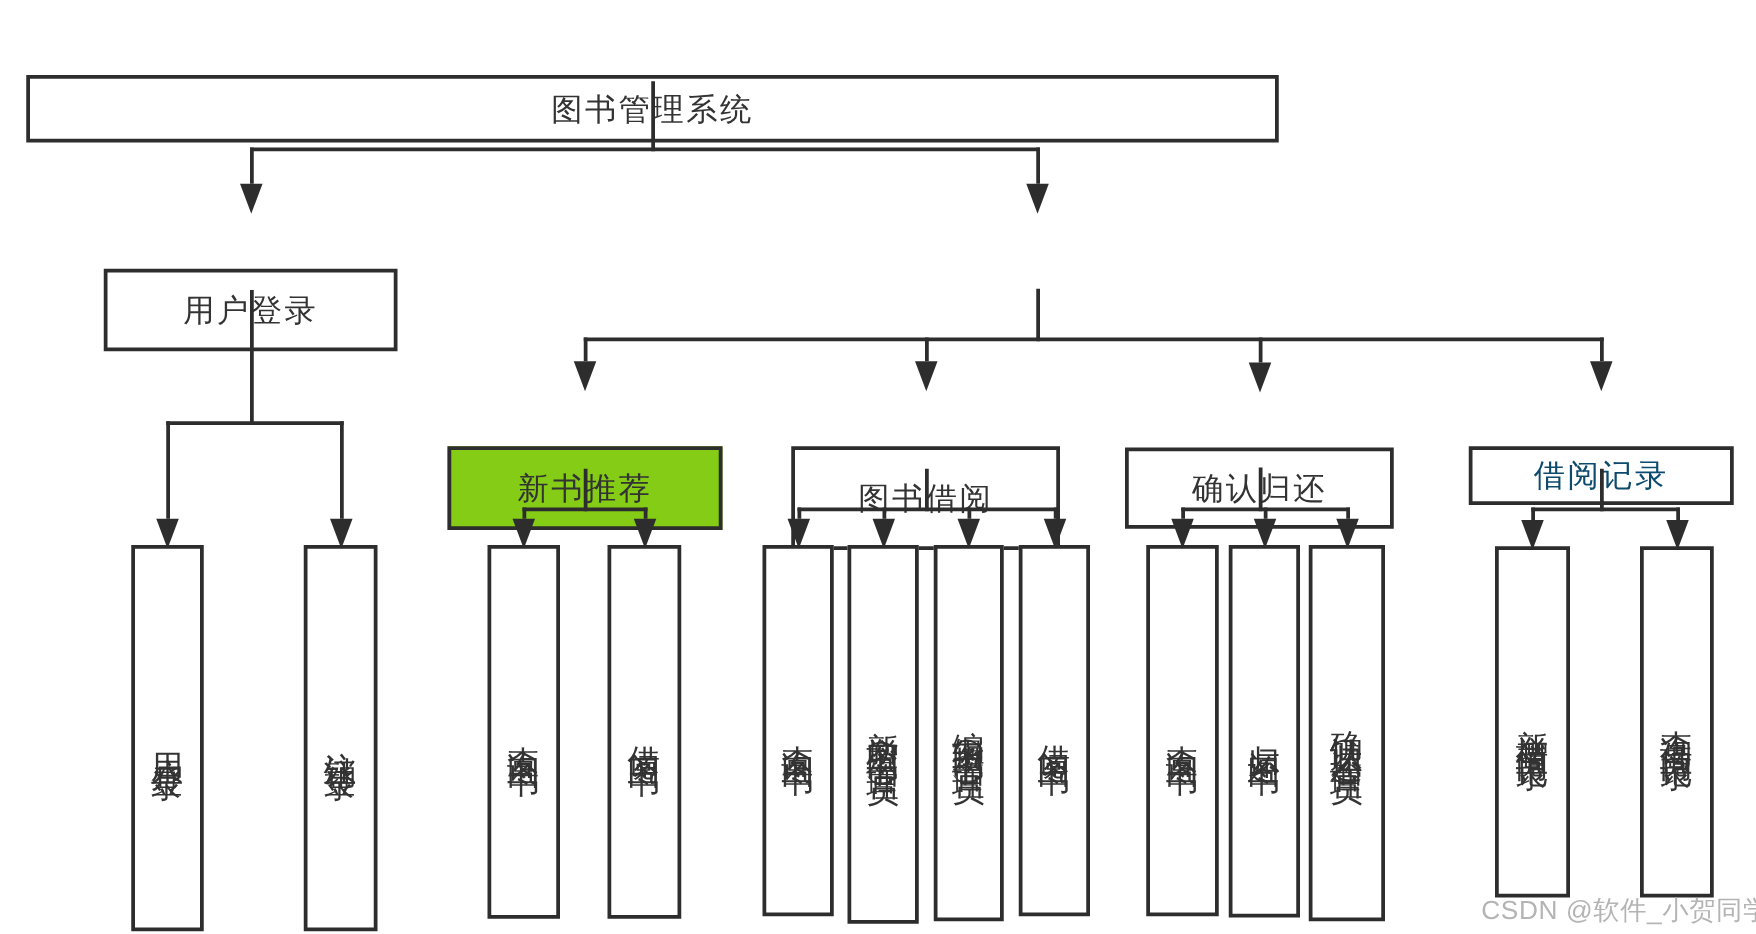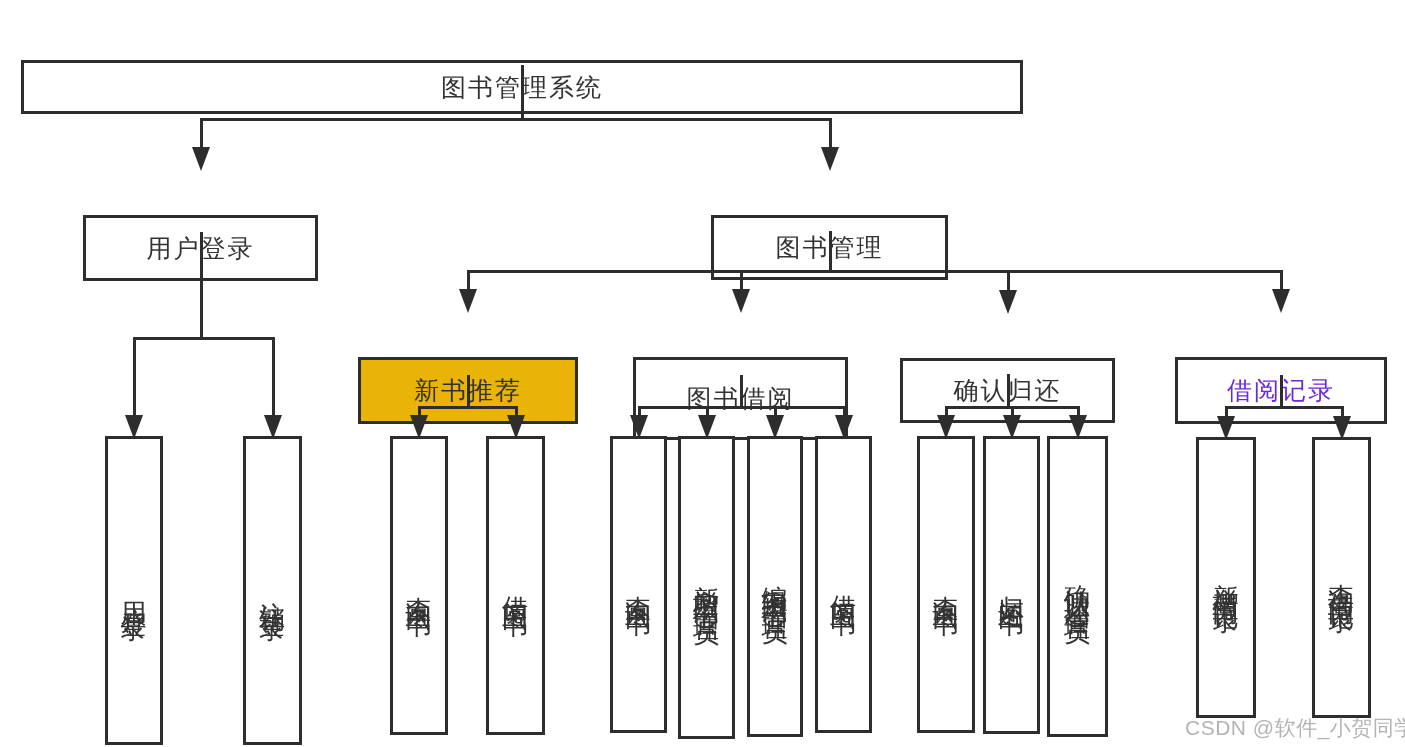--- a/index.html
+++ b/index.html
@@ -48,33 +48,30 @@
 <body>
 
 <div class="stage">
   <div class="watermark">CSDN @软件_小贺同学</div>
 <div class="node horizontal" style="left: 21px; top: 13px; width: 1002px; height: 54px; border-color: rgb(45, 45, 45); background: rgb(255, 255, 255); color: rgb(51, 51, 51);">
       <span>图书管理系统</span>
     </div>
     <div class="node horizontal" style="left: 83px; top: 168px; width: 235px; height: 66px; border-color: rgb(45, 45, 45); background: rgb(255, 255, 255); color: rgb(51, 51, 51);">
       <span>用户登录</span>
     </div>
-    <div class="node horizontal" style="left: 711px; top: 168px; width: 237px; height: 65px; border-color: rgb(45, 45, 45); background: rgb(255, 255, 255); color: rgb(51, 51, 51);">
-      <span>图书管理</span>
-    </div>
-    <div class="node horizontal" style="left: 358px; top: 310px; width: 220px; height: 67px; border-color: rgb(45, 45, 45); background: #eab308; color: rgb(51, 51, 51);">
+    <div class="node horizontal" style="left: 358px; top: 310px; width: 220px; height: 67px; border-color: rgb(45, 45, 45); background: #84cc16; color: rgb(51, 51, 51);">
       <span>新书推荐</span>
     </div>
     <div class="node horizontal" style="left: 633px; top: 310px; width: 215px; height: 83px; border-color: rgb(45, 45, 45); background: rgb(255, 255, 255); color: rgb(51, 51, 51);">
       <span>图书借阅</span>
     </div>
     <div class="node horizontal" style="left: 900px; top: 311px; width: 215px; height: 65px; border-color: rgb(45, 45, 45); background: rgb(255, 255, 255); color: rgb(51, 51, 51);">
       <span>确认归还</span>
     </div>
-    <div class="node horizontal" style="left: 1175px; top: 310px; width: 212px; height: 67px; border-color: rgb(45, 45, 45); background: rgb(255, 255, 255); color: #6d28d9;">
+    <div class="node horizontal" style="left: 1175px; top: 310px; width: 212px; height: 47px; border-color: rgb(45, 45, 45); background: rgb(255, 255, 255); color: #0c4a6e;">
       <span>借阅记录</span>
     </div>
     <div class="node vertical" style="left: 105px; top: 436px; width: 58px; height: 309px; border-color: rgb(45, 45, 45); background: rgb(255, 255, 255); color: rgb(51, 51, 51);">
       <span>用户登录</span>
     </div>
     <div class="node vertical" style="left: 243px; top: 436px; width: 59px; height: 309px; border-color: rgb(45, 45, 45); background: rgb(255, 255, 255); color: rgb(51, 51, 51);">
       <span>注销登录</span>
     </div>
     <div class="node vertical" style="left: 390px; top: 436px; width: 58px; height: 299px; border-color: rgb(45, 45, 45); background: rgb(255, 255, 255); color: rgb(51, 51, 51);">
       <span>查询图书</span>

